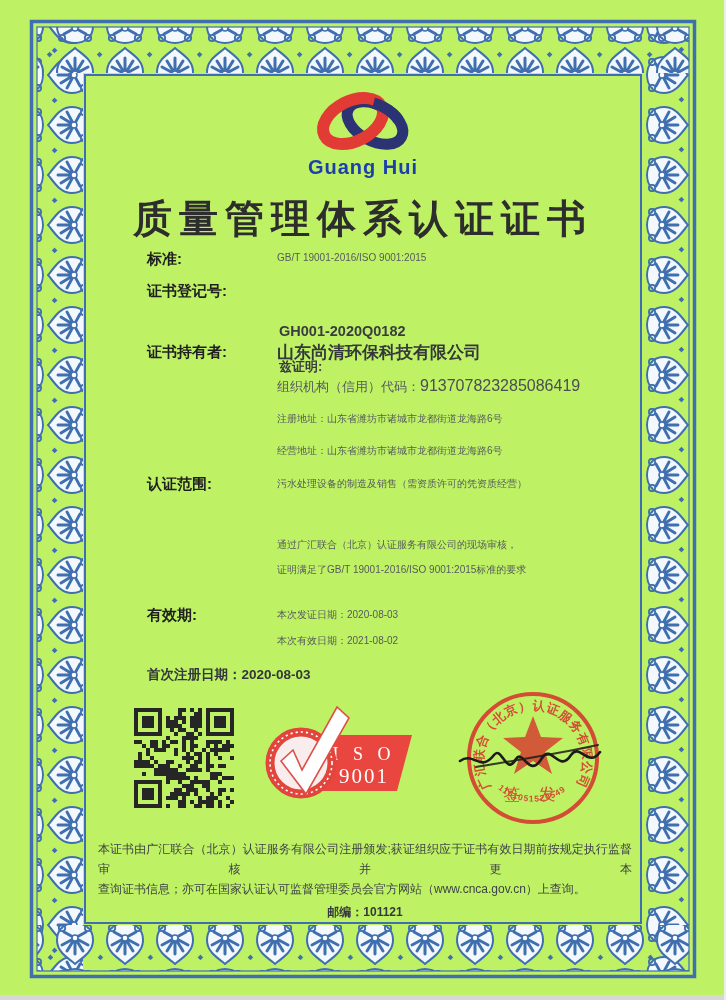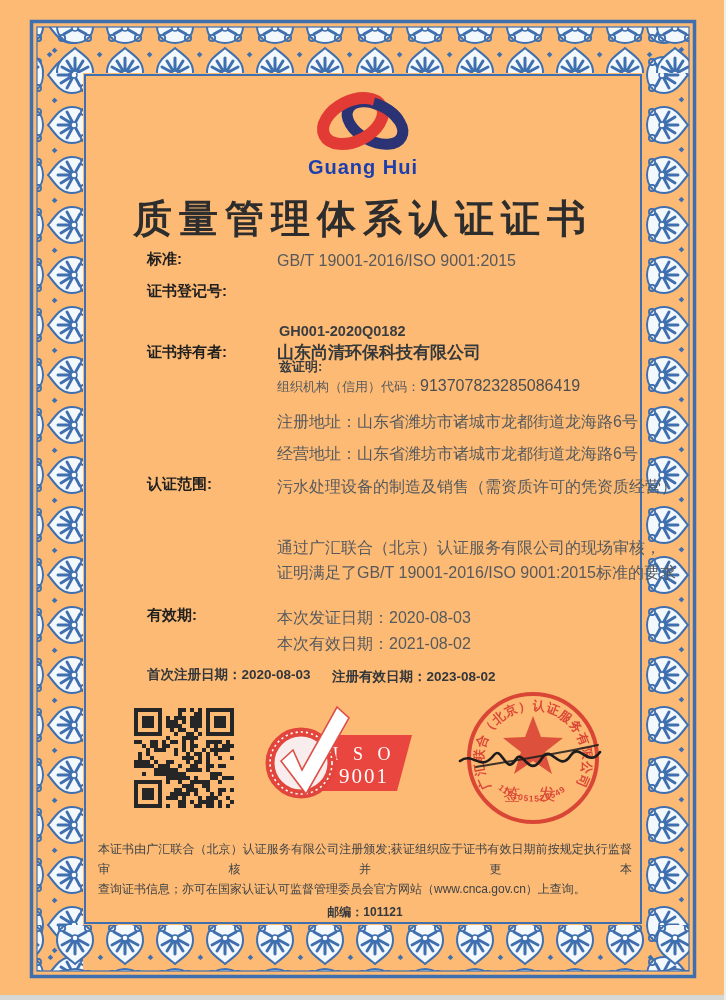--- a/index.html
+++ b/index.html
@@ -1,29 +1,29 @@
 <!DOCTYPE html>
 <html><head>
 <meta charset="utf-8">
 <style>
   html,body{margin:0;padding:0;background:#ffffff;}
-  .page{position:relative;width:726px;height:1000px;background:#fdba74;overflow:hidden;
+  .page{position:relative;width:726px;height:1000px;background:#bef264;overflow:hidden;
         font-family:"Liberation Sans","DejaVu Sans",sans-serif;color:#222;}
   .abs{position:absolute;}
   .frame-svg{position:absolute;left:0;top:0;pointer-events:none;}
   .scan-edge-bottom{position:absolute;left:0;bottom:0;width:100%;height:5px;background:#d6d8d5;}
   .scan-edge-right{position:absolute;right:0;top:0;width:2px;height:100%;background:#ededeb;}
 
   .brand-text{position:absolute;left:0;top:156px;width:726px;text-align:center;
               font-size:20px;font-weight:bold;color:#1d3fae;letter-spacing:1px;}
   .cert-title{position:absolute;left:0;top:192px;width:726px;text-align:center;
               font-size:39px;font-weight:700;letter-spacing:7px;color:#2d2d2d;}
 
   .lbl{position:absolute;left:147px;font-size:15px;font-weight:700;color:#1f1f1f;}
-  .val{position:absolute;left:277px;font-size:16px;color:#565a5e;}
+  .val{position:absolute;left:277px;font-size:10px;color:#565a5e;}
   .val-bold{position:absolute;left:279px;font-size:14.5px;font-weight:700;color:#3a3d40;margin-top:40px;}
   .holder-name{position:absolute;left:277px;font-size:17px;font-weight:700;color:#34383b;}
   .org-line{position:absolute;left:277px;font-size:13px;color:#565a5e;}
   .org-line .code{font-size:16px;color:#4a4e52;}
   .date-bold{position:absolute;font-size:13.5px;font-weight:700;color:#33363a;}
 
   .qr-wrap{position:absolute;left:132px;top:706px;}
 
   .footer{position:absolute;left:98px;top:839px;width:534px;font-size:12px;
           line-height:20px;color:#3f4347;}
@@ -100,21 +100,20 @@
   <div class="val" style="top:477px;">污水处理设备的制造及销售（需资质许可的凭资质经营）</div>
 
   <div class="val" style="top:538px;">通过广汇联合（北京）认证服务有限公司的现场审核，</div>
   <div class="val" style="top:563px;">证明满足了GB/T 19001-2016/ISO 9001:2015标准的要求</div>
 
   <div class="lbl" style="top:606px;">有效期:</div>
   <div class="val" style="top:608px;">本次发证日期：2020-08-03</div>
   <div class="val" style="top:634px;">本次有效日期：2021-08-02</div>
 
   <div class="date-bold" style="left:147px;top:666px;">首次注册日期：2020-08-03</div>
-  <div class="date-bold" style="left:332px;top:668px;">注册有效日期：2023-08-02</div>
 
   <div class="qr-wrap">
     <svg id="qr" width="104" height="104" viewBox="0 0 104 104">
         <rect x="2" y="2" width="4" height="4" fill="#262626"></rect>
         <rect x="6" y="2" width="4" height="4" fill="#262626"></rect>
         <rect x="10" y="2" width="4" height="4" fill="#262626"></rect>
         <rect x="14" y="2" width="4" height="4" fill="#262626"></rect>
         <rect x="18" y="2" width="4" height="4" fill="#262626"></rect>
         <rect x="22" y="2" width="4" height="4" fill="#262626"></rect>
         <rect x="26" y="2" width="4" height="4" fill="#262626"></rect>

